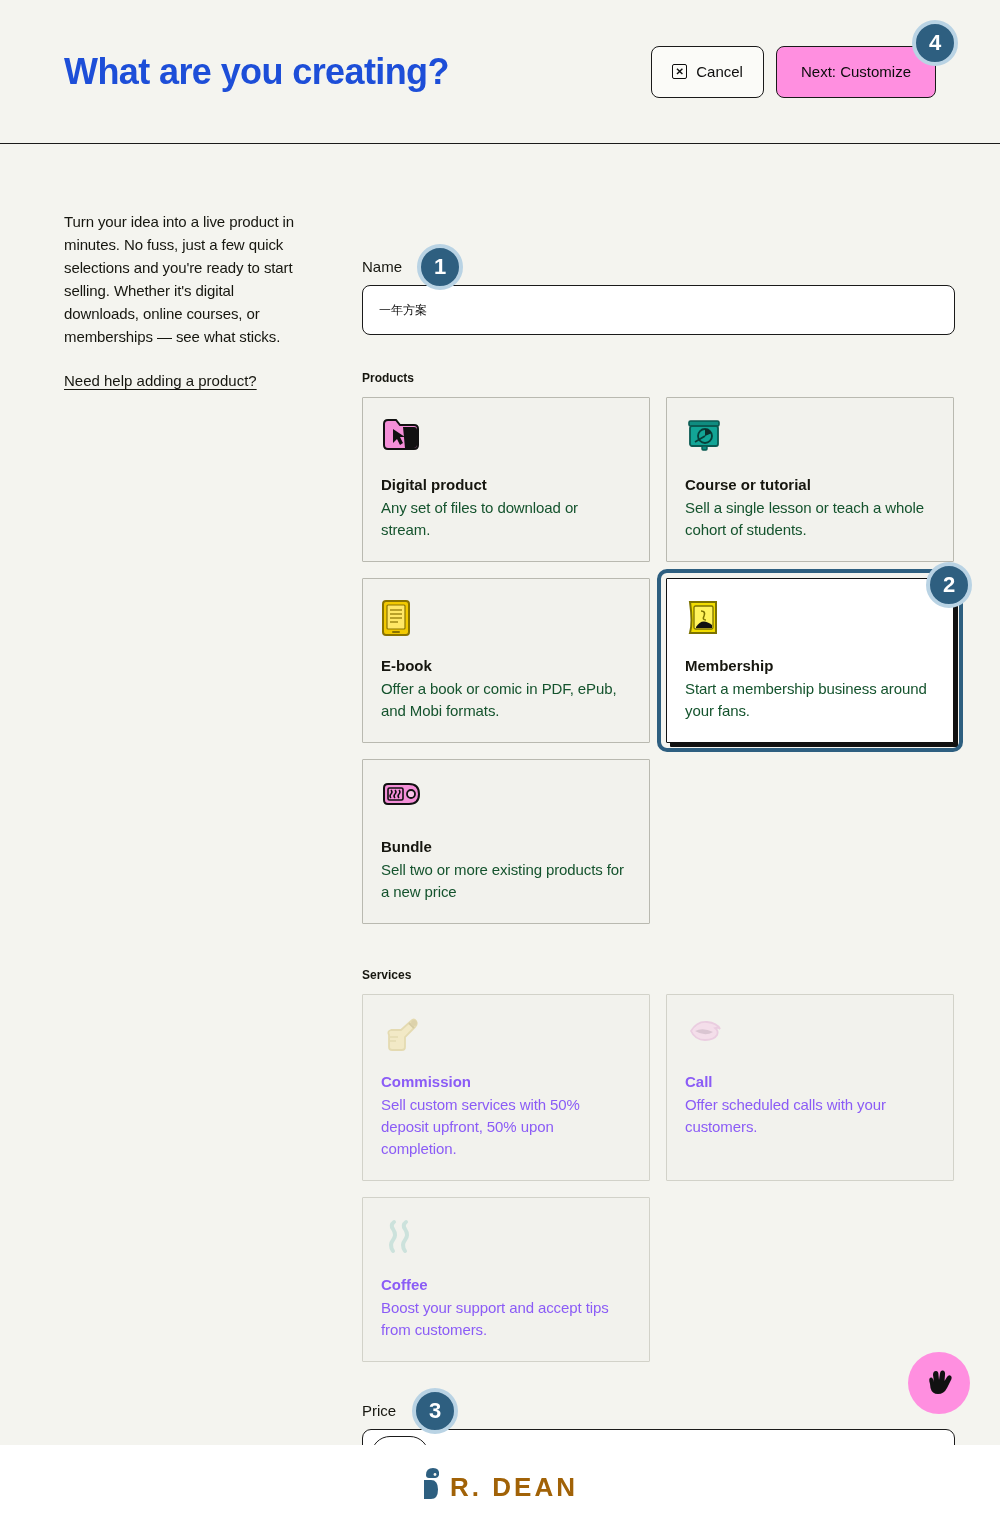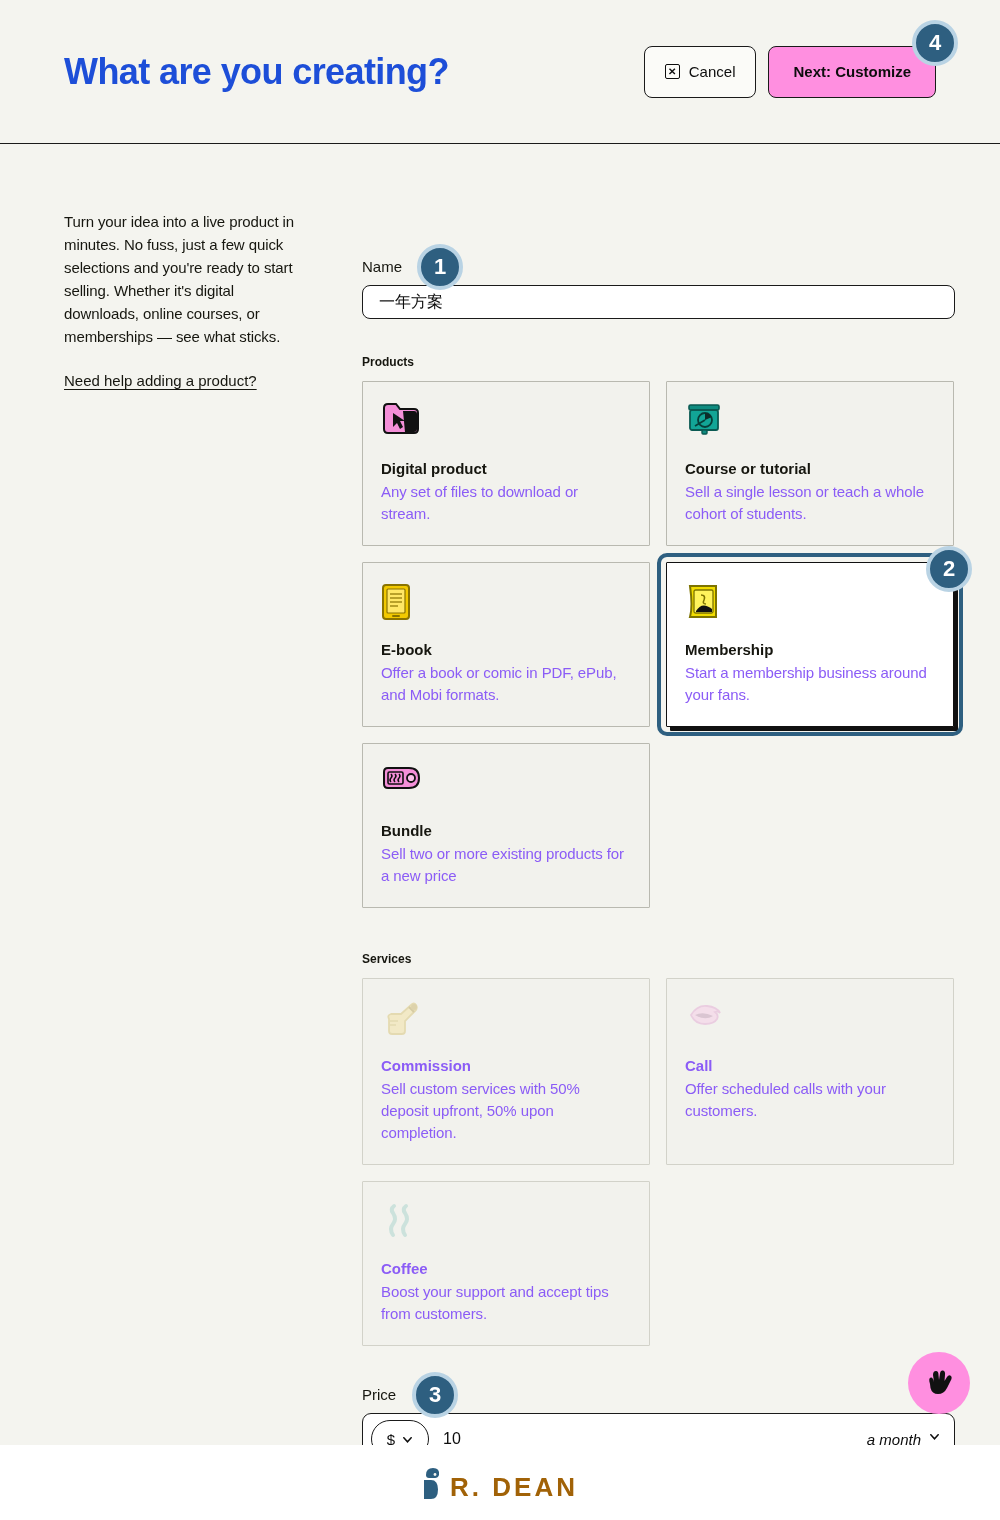--- a/index.html
+++ b/index.html
@@ -58,21 +58,21 @@
     height: 52px;
     display: flex;
     align-items: center;
     gap: 9px;
     cursor: pointer;
     white-space: nowrap;
   }
 
   .btn-primary {
     background: #ff8fe0;
-    font-weight: 700;
+    font-weight: 400;
     padding: 0 24px;
   }
 
   .cancel-icon {
     width: 15px; height: 15px;
     border: 1.6px solid #0d0d0d;
     border-radius: 2px;
     display: flex; align-items: center; justify-content: center;
     font-size: 10px; line-height: 1; font-weight: 700;
   }
@@ -109,27 +109,27 @@
   .field-label {
     font-size: 15px;
     font-weight: 500;
     color: #16160f;
     margin-bottom: 10px;
     display: block;
   }
 
   .text-input {
     width: 593px;
-    height: 34px;
+    height: 50px;
     background: #ffffff;
     border: 1.5px solid #1a1a1a;
     border-radius: 8px;
     padding: 0 16px;
     font-family: "Liberation Sans", "DejaVu Sans", sans-serif;
-    font-size: 16px;
+    font-size: 12px;
     color: #0d0d0d;
     outline: none;
   }
 
   .section-label {
     font-size: 12px;
     font-weight: 700;
     color: #16160f;
     margin: 36px 0 12px 0;
     display: block;
@@ -155,21 +155,21 @@
   .card-title {
     font-size: 15px;
     font-weight: 700;
     color: #16160f;
     margin-bottom: 4px;
   }
 
   .card-desc {
     font-size: 15px;
     line-height: 22px;
-    color: #8b5cf6;
+    color: #14532d;
     letter-spacing: -0.1px;
   }
 
   .card-icon { margin-bottom: 22px; height: 36px; }
 
   
   .card.selected {
     background: #ffffff;
     border: 1.8px solid #111;
     box-shadow: 4px 4px 0 0 #111;

